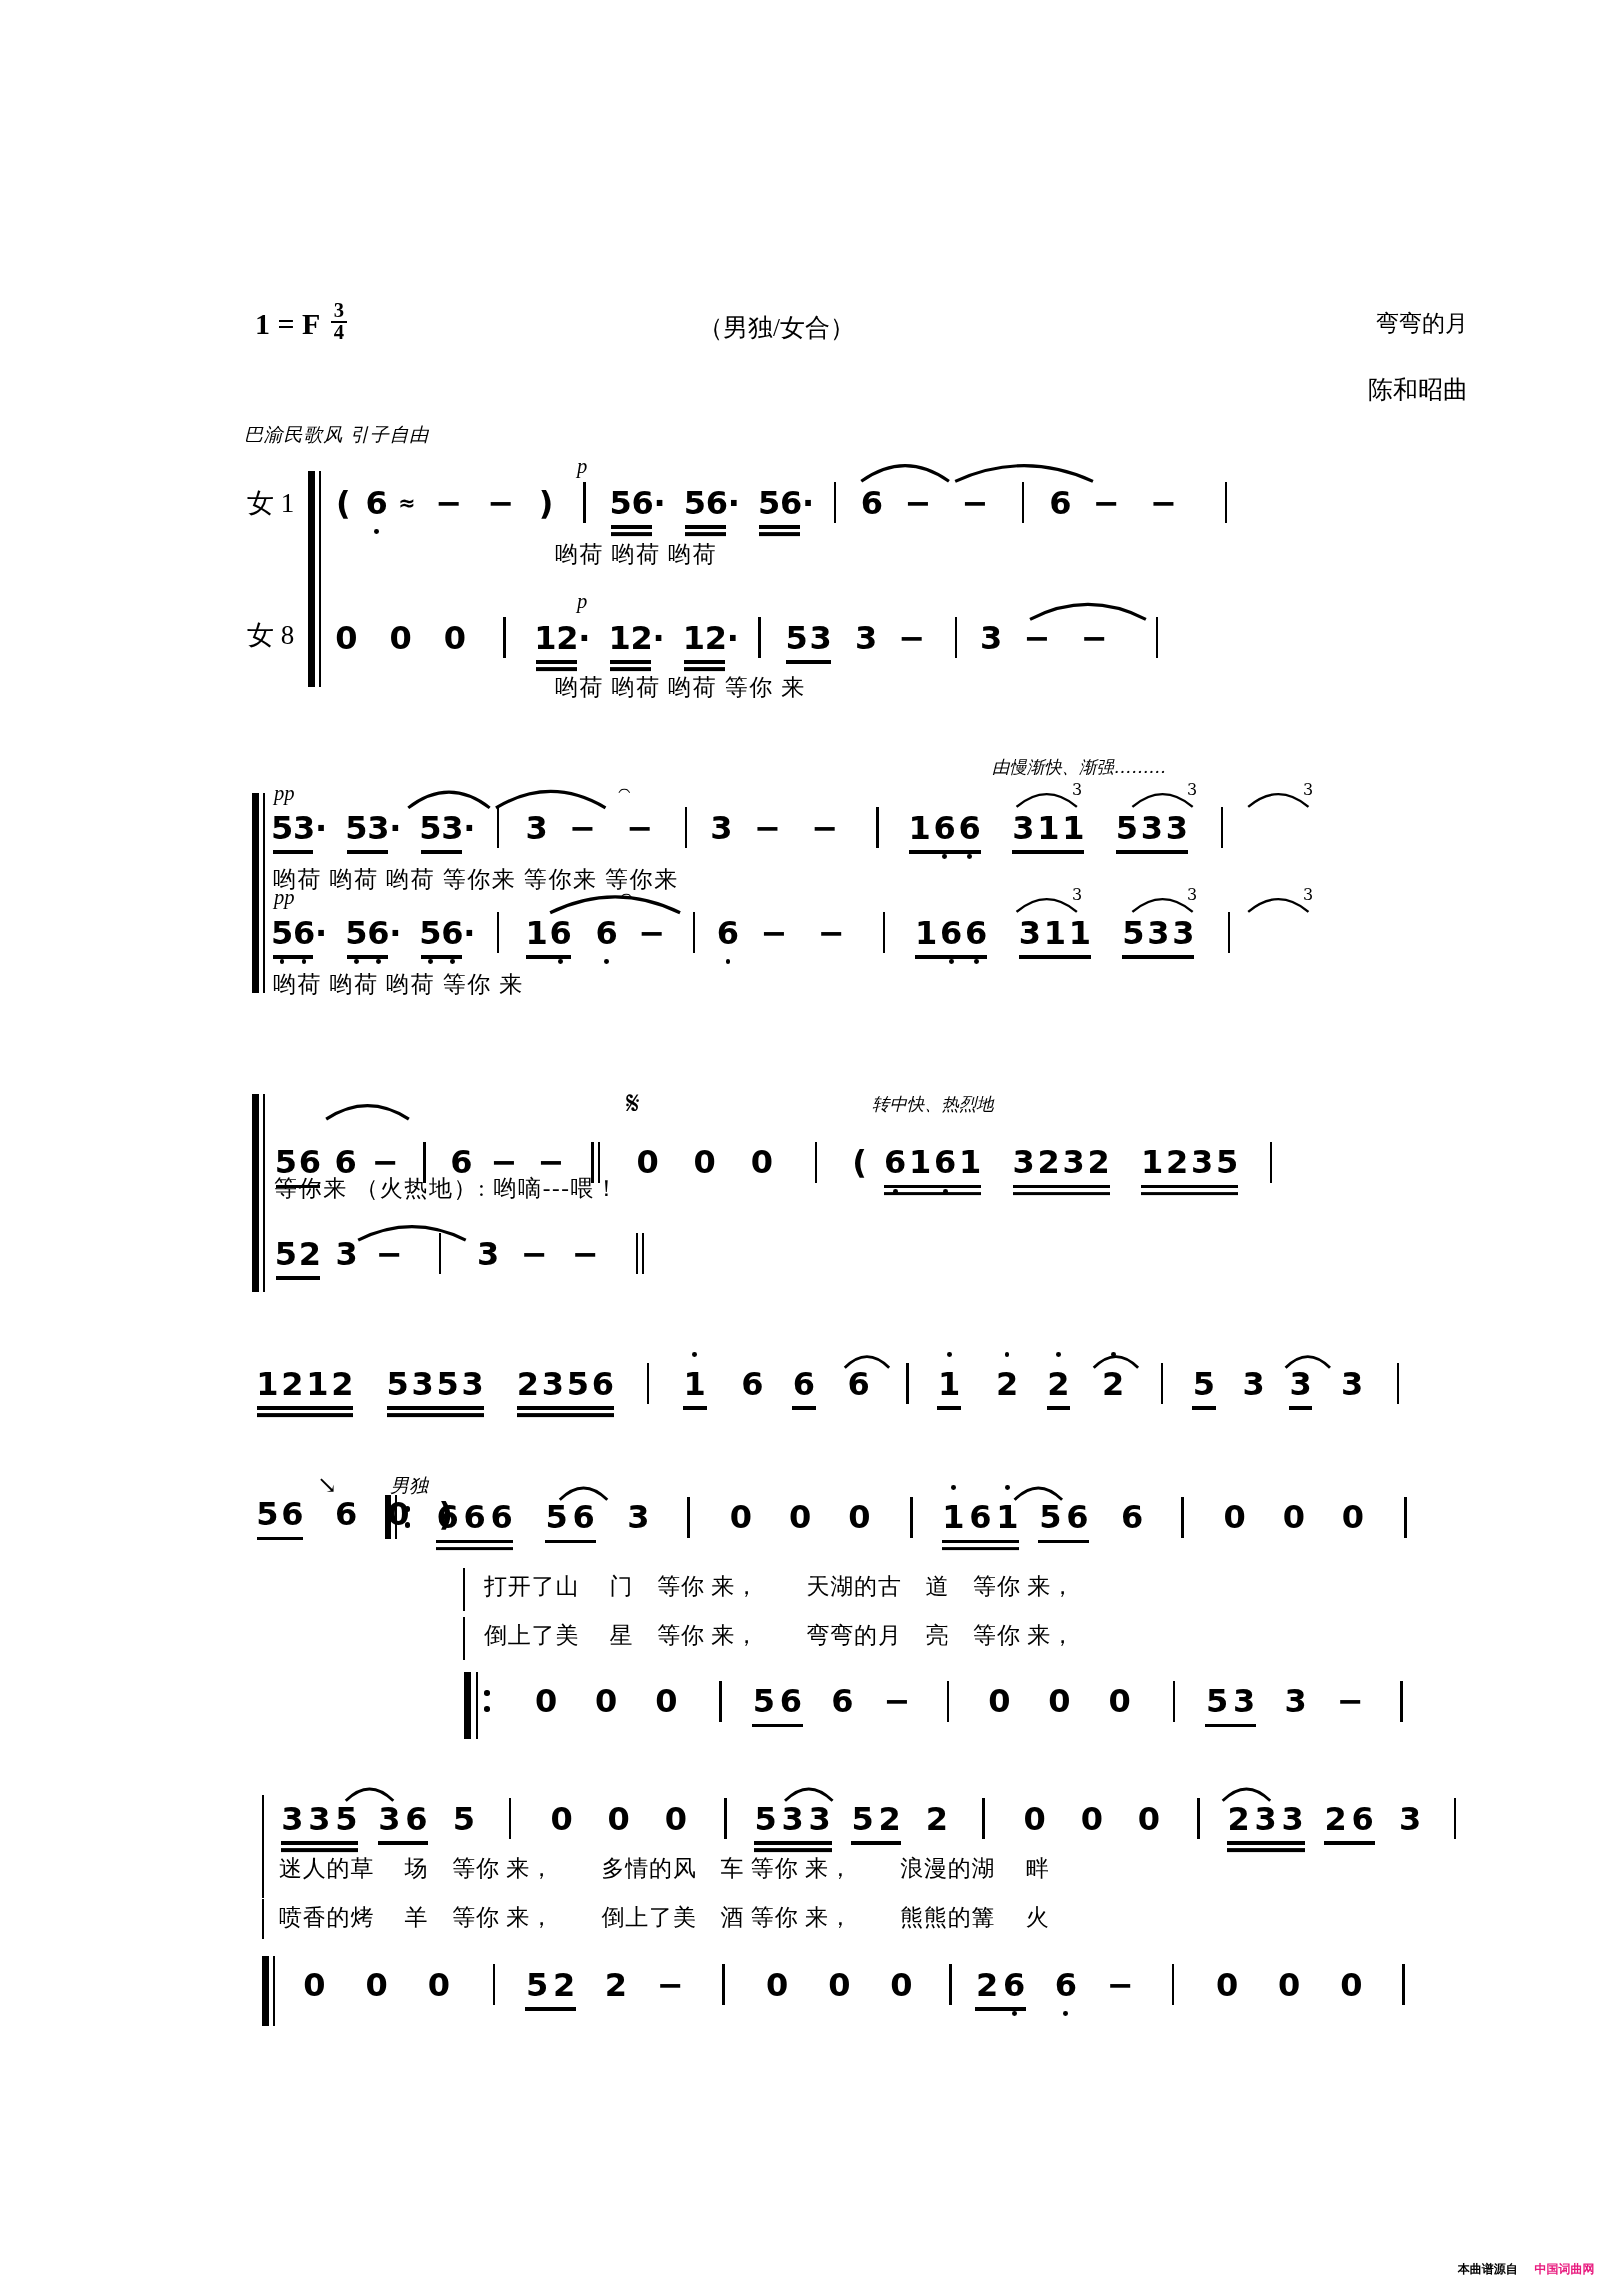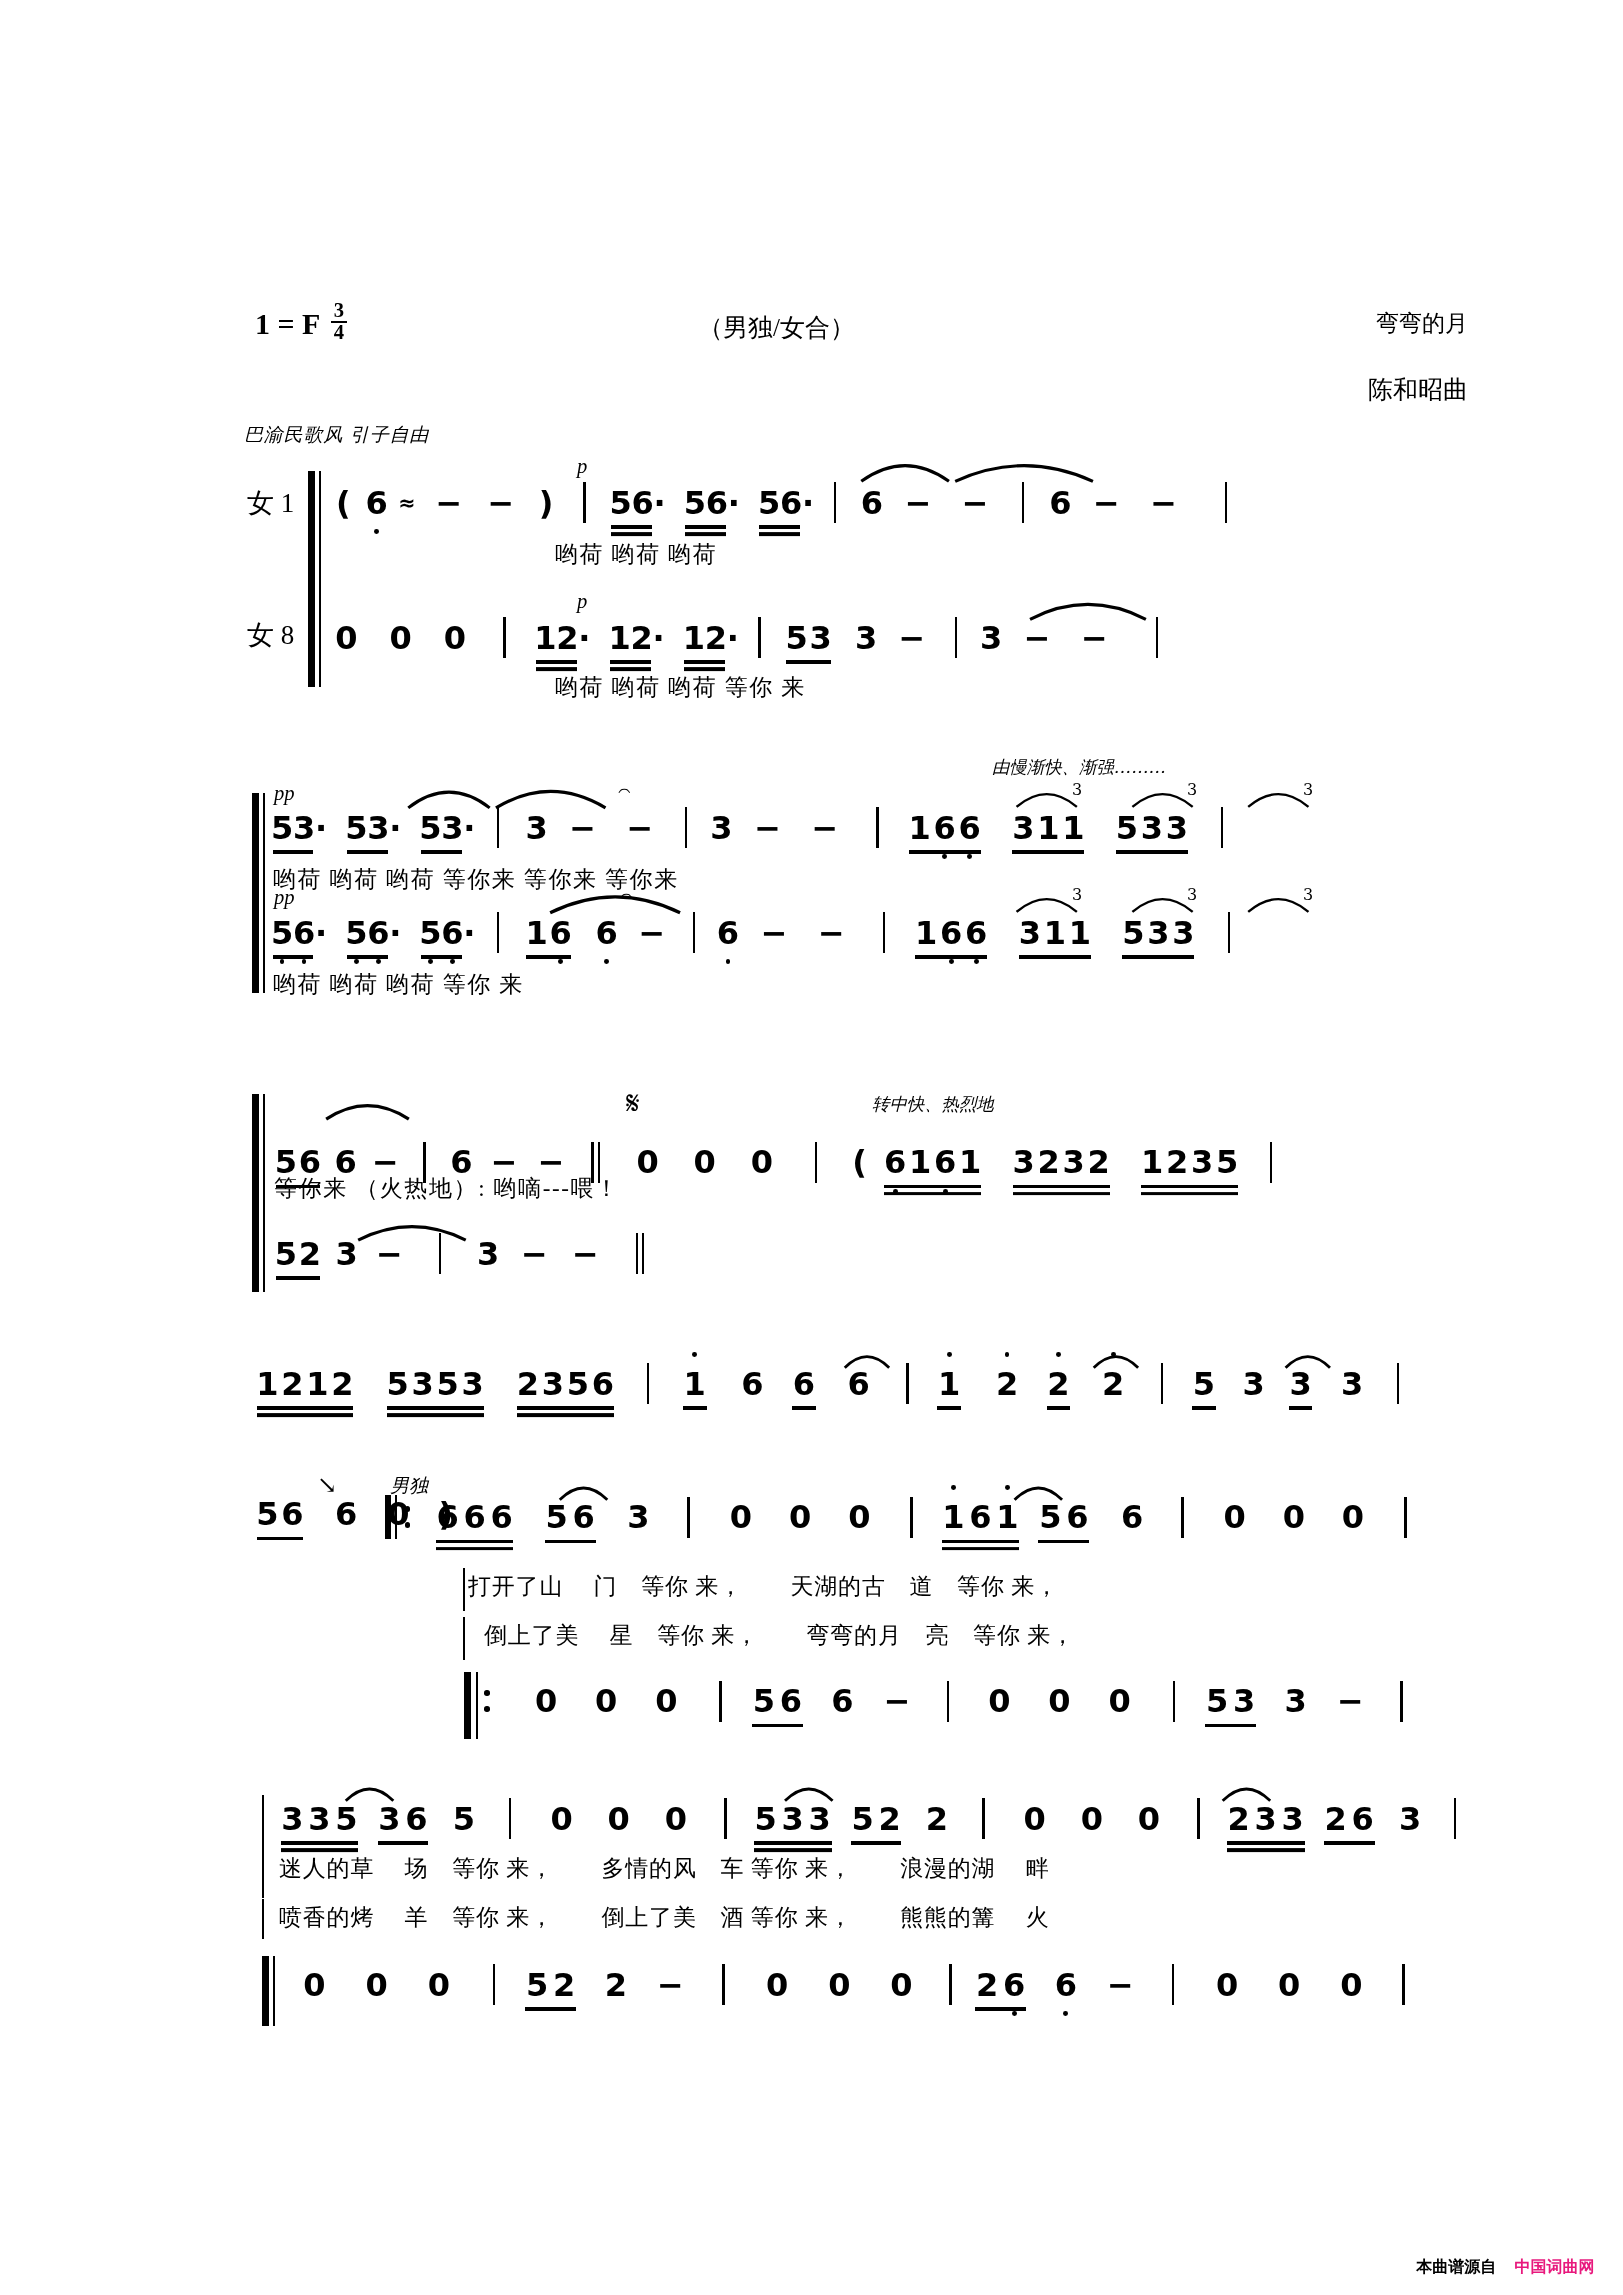--- a/index.html
+++ b/index.html
@@ -80,21 +80,21 @@
   .repDots::after{content:"";position:absolute;left:2.4px;top:27px;width:5.5px;height:5.5px;border-radius:50%;background:#000;}
 
   .dblbar{display:inline-block;position:relative;width:11px;height:41px;vertical-align:-9.5px;}
   .dblbar::before{content:"";position:absolute;left:0;top:0;width:2.4px;height:41px;background:#000;}
   .dblbar::after{content:"";position:absolute;left:6.3px;top:0;width:2.4px;height:41px;background:#000;}
 
   
   .sysbar{position:absolute;width:7.1px;background:#000;}
   .sysbar2{position:absolute;width:2.4px;background:#000;}
 
-  .footer{position:absolute;right:28.5px;bottom:17.4px;font-size:16px;font-weight:bold;
+  .footer{position:absolute;right:28.5px;bottom:17.4px;font-size:12px;font-weight:bold;
           font-family:"DejaVu Sans",sans-serif;}
   .footer .src{color:#000;}
   .footer .site{color:#e8197d;margin-left:12.7px;}
   .segno{position:absolute;font-size:32px;font-family:"DejaVu Serif",serif;}
 </style>
 </head>
 <body>
 
 <div class="sheet">
 
@@ -352,21 +352,21 @@
       <span class="n" style="width:48px;">0</span>
       <span class="bar" style="margin-left:16px;"></span>
     </div>
     <svg class="ov" style="left:555px;top:1476px;width:618px;height:27px;" viewBox="0 0 780 34" width="618" height="27">
       <path d="M6,30 Q36,0 66,30" stroke="#000" stroke-width="3.5" fill="none"></path>
       <path d="M580,30 Q610,0 640,30" stroke="#000" stroke-width="3.5" fill="none"></path>
     </svg>
 
     <div class="bar" style="position:absolute;left:463px;top:1568px;height:43px;"></div>
     <div class="bar" style="position:absolute;left:463px;top:1617px;height:43px;"></div>
-    <div class="row lyr" style="left:468px;top:1571px;letter-spacing:0.8px;">打开了山　 门　等你 来，　　天湖的古　道　等你 来，</div>
+    <div class="row lyr" style="left:484px;top:1571px;letter-spacing:0.8px;">打开了山　 门　等你 来，　　天湖的古　道　等你 来，</div>
     <div class="row lyr" style="left:484px;top:1620px;letter-spacing:0.8px;">倒上了美　 星　等你 来，　　弯弯的月　亮　等你 来，</div>
 
     <div class="sysbar" style="left:464px;top:1672px;height:67px;"></div>
     <div class="sysbar2" style="left:476px;top:1672px;height:67px;"></div>
     <div class="row notes" style="left:482px;top:1679px;">
       <span class="repDots" style="margin-right:17.4px;"></span>
       <span class="n" style="width:49px;">0</span>
       <span class="n" style="width:49px;">0</span>
       <span class="n" style="width:49px;">0</span>
       <span class="bar" style="margin:0 17.4px;"></span>

